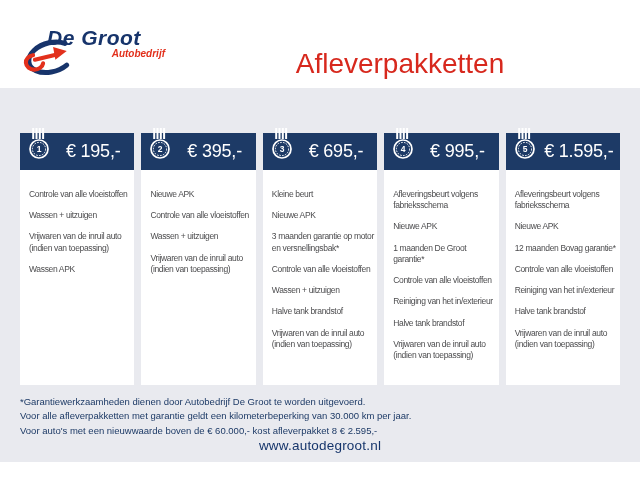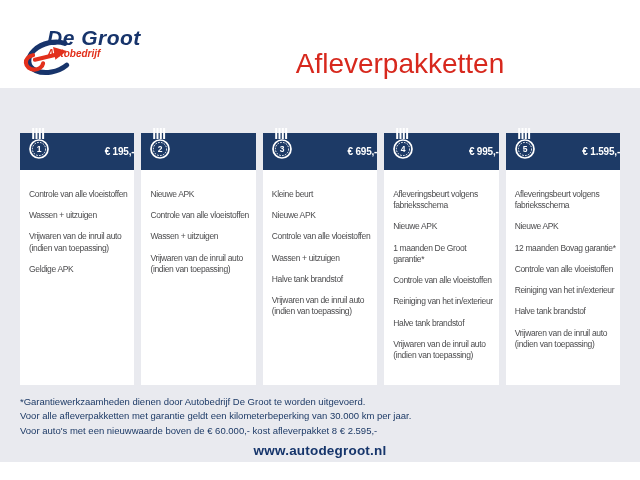--- a/index.html
+++ b/index.html
@@ -6,38 +6,38 @@
   html,body { width:640px; height:480px; }
   body { font-family:"Liberation Sans", sans-serif; background:#fff; }
   .page { width:640px; height:480px; overflow:hidden; position:relative; background:#0f766e; }
 
   
   .top { height:88px; background:#fff; position:relative; }
   .logo { position:absolute; left:14px; top:20px; width:152px; height:66px; }
   .logo svg.mark { position:absolute; left:0; top:15px; }
   .logo-text { position:absolute; left:33px; top:6px; width:118px; }
   .logo-name { font-size:21px; font-weight:bold; font-style:italic; color:#17346b; letter-spacing:0.5px; white-space:nowrap; }
-  .logo-sub { font-size:10px; font-weight:bold; font-style:italic; color:#e2301c; margin-top:-2px; }
+  .logo-sub { font-size:10px; font-weight:bold; font-style:italic; color:#e2301c; text-align:right; margin-top:-2px; }
   .main-title { position:absolute; left:160px; right:0; top:48px; text-align:center;
                 font-size:28px; font-weight:400; color:#d7281d; }
 
   
   .band { background:#e9eaef; height:374px; padding:45px 20px 0 20px; }
 
   .cards { display:flex; gap:7px; }
   .card { flex:1; position:relative; }
   .card-header { background:#1d3a66; height:37px; display:flex; align-items:center;
                  padding-left:32px; position:relative; }
   .medal { position:absolute; left:7px; top:-5px; }
-  .price { flex:1; text-align:right; color:#ffffff; font-weight:bold; font-size:10px; letter-spacing:-0.2px; }
+  .price { flex:1; text-align:center; color:#ffffff; font-weight:normal; font-size:18px; letter-spacing:-0.2px; }
   .card-body { background:#ffffff; height:215px; padding:19px 3px 12px 9px; overflow:hidden; }
   .item { font-size:8.5px; letter-spacing:-0.35px; line-height:1.32; color:#4c4c4e; margin-bottom:10px; }
 
   .notes { margin-top:10px; text-align:left; color:#1d3a66; font-size:9.5px; line-height:1.52; }
-  .website { margin-top:5px; text-align:center; color:#16356b; font-weight:bold; font-size:13.5px; letter-spacing:0.2px; }
+  .website { text-align:center; color:#16356b; font-weight:normal; font-size:13.5px; letter-spacing:0.2px; }
   .bottom-strip { height:18px; background:#fff; }
 </style>
 </head>
 <body>
 
 <div class="page">
 
   <div class="top">
     <div class="logo">
       <svg class="mark" width="60" height="44" viewBox="0 0 66 46">
@@ -66,35 +66,36 @@
         <circle cx="12" cy="21" r="9" fill="#1d3a66" stroke="#ffffff" stroke-width="1.7"></circle>
         <circle cx="12" cy="21" r="6.6" fill="none" stroke="#ffffff" stroke-width="1" stroke-dasharray="1.6 1.3"></circle>
         <text x="12" y="24" text-anchor="middle" font-size="8.5" font-weight="bold" fill="#ffffff" font-family="Liberation Sans, sans-serif">1</text>
       </svg>
       <div class="price">€ 195,-</div>
     </div>
     <div class="card-body">
             <div class="item">Controle van alle vloeistoffen</div>
             <div class="item">Wassen + uitzuigen</div>
             <div class="item">Vrijwaren van de inruil auto (indien van toepassing)</div>
-            <div class="item">Geldige APK</div>
+            <div class="item">Wassen APK</div>
           </div>
   </div>
 
   <div class="card">
     <div class="card-header">
       <svg class="medal" width="24" height="33" viewBox="0 0 24 33">
         <rect x="5.2" y="0" width="2" height="11" fill="#ffffff"></rect>
         <rect x="8.5" y="0" width="2" height="11" fill="#ffffff"></rect>
         <rect x="11.8" y="0" width="2" height="11" fill="#ffffff"></rect>
         <rect x="15.1" y="0" width="2" height="11" fill="#ffffff"></rect>
         <circle cx="12" cy="21" r="9" fill="#1d3a66" stroke="#ffffff" stroke-width="1.7"></circle>
         <circle cx="12" cy="21" r="6.6" fill="none" stroke="#ffffff" stroke-width="1" stroke-dasharray="1.6 1.3"></circle>
         <text x="12" y="24" text-anchor="middle" font-size="8.5" font-weight="bold" fill="#ffffff" font-family="Liberation Sans, sans-serif">2</text>
       </svg>
+      <div class="price">€ 395,-</div>
     </div>
     <div class="card-body">
             <div class="item">Nieuwe APK</div>
             <div class="item">Controle van alle vloeistoffen</div>
             <div class="item">Wassen + uitzuigen</div>
             <div class="item">Vrijwaren van de inruil auto (indien van toepassing)</div>
           </div>
   </div>
 
   <div class="card">
@@ -106,20 +107,21 @@
         <rect x="15.1" y="0" width="2" height="11" fill="#ffffff"></rect>
         <circle cx="12" cy="21" r="9" fill="#1d3a66" stroke="#ffffff" stroke-width="1.7"></circle>
         <circle cx="12" cy="21" r="6.6" fill="none" stroke="#ffffff" stroke-width="1" stroke-dasharray="1.6 1.3"></circle>
         <text x="12" y="24" text-anchor="middle" font-size="8.5" font-weight="bold" fill="#ffffff" font-family="Liberation Sans, sans-serif">3</text>
       </svg>
       <div class="price">€ 695,-</div>
     </div>
     <div class="card-body">
             <div class="item">Kleine beurt</div>
             <div class="item">Nieuwe APK</div>
+            <div class="item">3 maanden garantie op motor en versnellingsbak*</div>
             <div class="item">Controle van alle vloeistoffen</div>
             <div class="item">Wassen + uitzuigen</div>
             <div class="item">Halve tank brandstof</div>
             <div class="item">Vrijwaren van de inruil auto (indien van toepassing)</div>
           </div>
   </div>
 
   <div class="card">
     <div class="card-header">
       <svg class="medal" width="24" height="33" viewBox="0 0 24 33">

